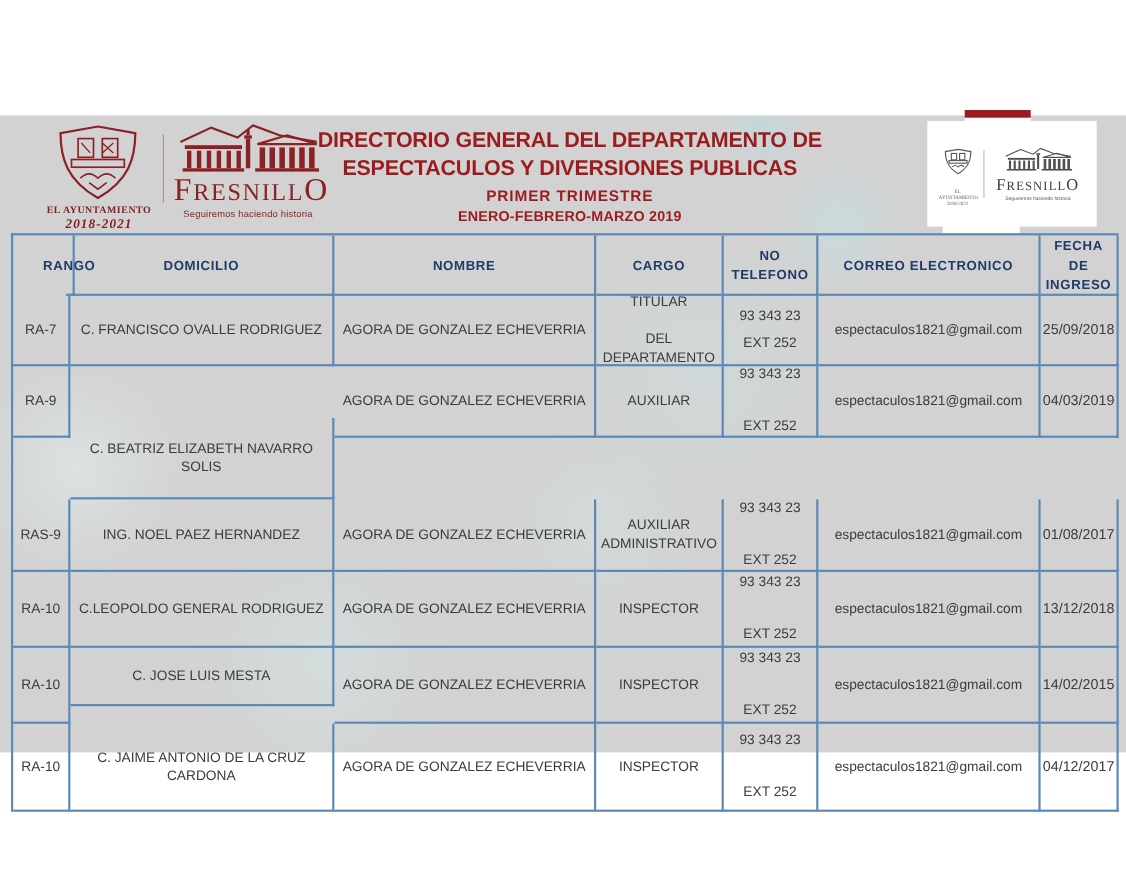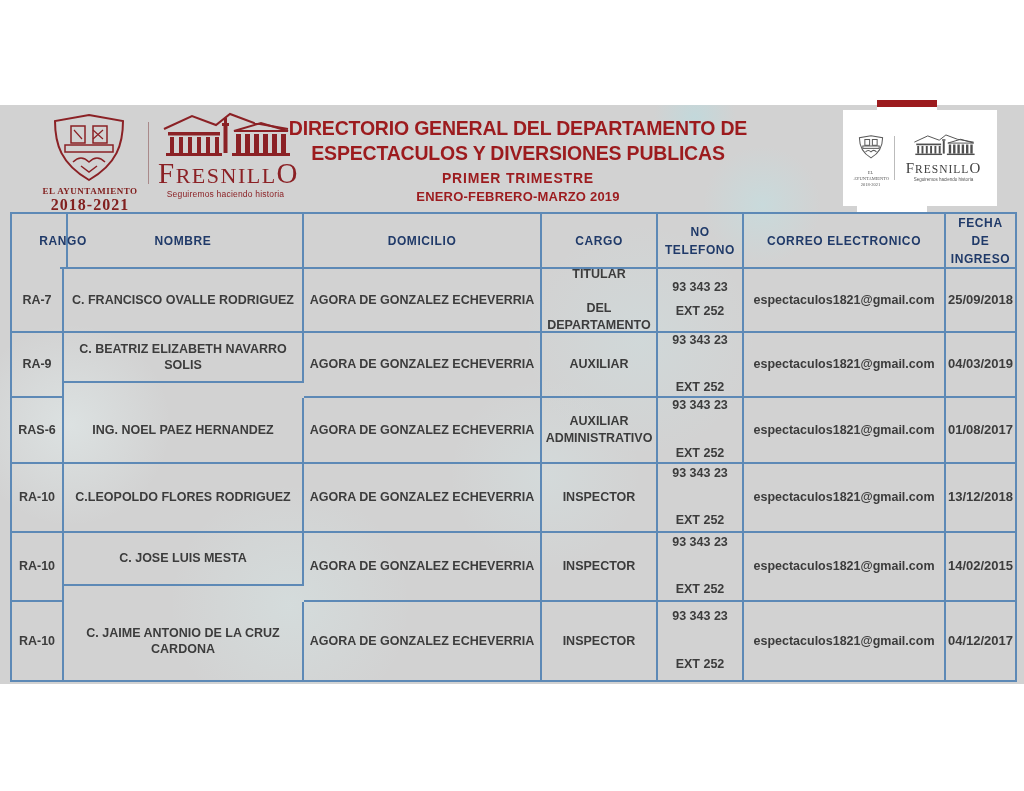--- a/index.html
+++ b/index.html
@@ -13,21 +13,21 @@
           radial-gradient(circle 115px at 640px 235px, rgba(205,230,232,.30), rgba(205,230,232,0) 116px),
           radial-gradient(circle 100px at 70px 320px, rgba(228,238,238,.55), rgba(228,238,238,0) 101px),
           radial-gradient(circle 120px at 290px 500px, rgba(216,234,234,.40), rgba(216,234,234,0) 121px),
           radial-gradient(circle 95px at 545px 370px, rgba(214,232,233,.35), rgba(214,232,233,0) 96px),
           #d2d2d2;}
   
   .crest-left{position:absolute;left:45px;top:112px;width:88px;height:72px;}
   .ayto-small{position:absolute;left:20px;top:186px;width:140px;text-align:center;
               font-family:"Liberation Serif",serif;font-weight:bold;color:#82201f;}
   .ayto-small .l1{font-size:9px;letter-spacing:.5px;}
-  .ayto-small .l2{font-size:16px;letter-spacing:1px;}
+  .ayto-small .l2{font-size:12px;letter-spacing:1px;font-style:italic;}
   .logo-divider{position:absolute;left:148px;top:122px;width:1px;height:62px;background:#a9898a;}
   .fres-logo{position:absolute;left:158px;top:112px;width:135px;text-align:center;color:#8b2125;}
   .fres-logo svg{display:block;margin:0 auto;}
   .fres-word{font-family:"Liberation Serif",serif;color:#8b2125;line-height:1;margin-top:1px;
              letter-spacing:1.5px;white-space:nowrap;}
   .fres-word .big{font-size:29px;}
   .fres-word .mid{font-size:22px;}
   .fres-tag{font-size:8.5px;color:#8b2125;margin-top:1px;letter-spacing:.2px;}
   
   .titles{position:absolute;left:283px;top:116px;width:470px;text-align:center;color:#9c1b1e;}
@@ -50,21 +50,21 @@
   .mini-word .mid{font-size:11.5px;}
   .mini-tag{font-size:4.5px;color:#555;margin-top:1px;}
   
   .dir-table{position:absolute;left:10px;top:212px;display:grid;
              border-left:2px solid #5d89b6;border-top:2px solid #5d89b6;
              background:transparent;}
   .cell{border-right:2px solid #5d89b6;border-bottom:2px solid #5d89b6;
         display:flex;flex-direction:column;align-items:center;justify-content:center;
         text-align:center;box-sizing:border-box;padding:2px 3px;white-space:pre-line;}
   .th{font-weight:bold;font-size:12px;color:#203a69;letter-spacing:.6px;line-height:1.5;}
-  .td{font-size:12.5px;color:#3c3c3c;line-height:1.3;font-weight:bold;}
+  .td{font-size:12.5px;color:#3c3c3c;line-height:1.3;}
   .col-telefono{line-height:1.9;}
   .col-cargo{line-height:1.35;}
   .col-fecha{font-size:13px;}
   .col-correo{font-size:12.5px;}
 </style>
 </head>
 <body>
 
 <div class="page">
   <div class="band"></div>
@@ -165,61 +165,61 @@
         </g>
         <rect x="72" y="41" width="58" height="3" fill="#4f4f4f"></rect>
       </svg>
       <div class="mini-word"><span class="big">F</span><span class="mid">RESNILL</span><span class="big">O</span></div>
       <div class="mini-tag">Seguiremos haciendo historia</div>
     </div>
   </div>
 
   <div class="dir-table" style="grid-template-columns: 52px 240px 238px 116px 86px 202px 71px;">
       <div class="cell th" style="height: 55px; margin-left: 48px;">RANGO</div>
+      <div class="cell th" style="height: 55px;">DOMICILIO</div>
       <div class="cell th" style="height: 55px;">NOMBRE</div>
-      <div class="cell th" style="height: 55px;">DOMICILIO</div>
       <div class="cell th" style="height: 55px;">CARGO</div>
       <div class="cell th" style="height: 55px;">NO
 TELEFONO</div>
       <div class="cell th" style="height: 55px;">CORREO  ELECTRONICO</div>
       <div class="cell th" style="height: 55px;">FECHA
 DE
 INGRESO</div>
       <div class="cell td col-rango" style="height: 64px;">RA-7</div>
       <div class="cell td col-nombre" style="height: 64px;">C. FRANCISCO OVALLE RODRIGUEZ</div>
       <div class="cell td col-domicilio" style="height: 64px;">AGORA DE GONZALEZ ECHEVERRIA</div>
       <div class="cell td col-cargo" style="height: 64px;">TITULAR
 
 DEL
 DEPARTAMENTO</div>
       <div class="cell td col-telefono" style="height: 64px;">93 343 23
 EXT 252</div>
       <div class="cell td col-correo" style="height: 64px;">espectaculos1821@gmail.com</div>
       <div class="cell td col-fecha" style="height: 64px;">25/09/2018</div>
       <div class="cell td col-rango" style="height: 65px;">RA-9</div>
-      <div class="cell td col-nombre" style="height: 50px;">C. BEATRIZ ELIZABETH NAVARRO SOLIS</div>
+      <div class="cell td col-nombre" style="height: 74px; margin-top: 47px;">C. BEATRIZ ELIZABETH NAVARRO SOLIS</div>
       <div class="cell td col-domicilio" style="height: 65px;">AGORA DE GONZALEZ ECHEVERRIA</div>
       <div class="cell td col-cargo" style="height: 65px;">AUXILIAR</div>
       <div class="cell td col-telefono" style="height: 65px;">93 343 23
 
 EXT 252</div>
       <div class="cell td col-correo" style="height: 65px;">espectaculos1821@gmail.com</div>
       <div class="cell td col-fecha" style="height: 65px;">04/03/2019</div>
-      <div class="cell td col-rango" style="height: 66px;">RAS-6</div>
+      <div class="cell td col-rango" style="height: 66px;">RAS-9</div>
       <div class="cell td col-nombre" style="height: 66px;">ING. NOEL PAEZ HERNANDEZ</div>
       <div class="cell td col-domicilio" style="height: 66px;">AGORA DE GONZALEZ ECHEVERRIA</div>
       <div class="cell td col-cargo" style="height: 66px;">AUXILIAR
 ADMINISTRATIVO</div>
       <div class="cell td col-telefono" style="height: 66px;">93 343 23
 
 EXT 252</div>
       <div class="cell td col-correo" style="height: 66px;">espectaculos1821@gmail.com</div>
       <div class="cell td col-fecha" style="height: 66px;">01/08/2017</div>
       <div class="cell td col-rango" style="height: 69px;">RA-10</div>
-      <div class="cell td col-nombre" style="height: 69px;">C.LEOPOLDO FLORES RODRIGUEZ</div>
+      <div class="cell td col-nombre" style="height: 69px;">C.LEOPOLDO GENERAL RODRIGUEZ</div>
       <div class="cell td col-domicilio" style="height: 69px;">AGORA DE GONZALEZ ECHEVERRIA</div>
       <div class="cell td col-cargo" style="height: 69px;">INSPECTOR</div>
       <div class="cell td col-telefono" style="height: 69px;">93 343 23
 
 EXT 252</div>
       <div class="cell td col-correo" style="height: 69px;">espectaculos1821@gmail.com</div>
       <div class="cell td col-fecha" style="height: 69px; text-align: right;">13/12/2018</div>
       <div class="cell td col-rango" style="height: 69px;">RA-10</div>
       <div class="cell td col-nombre" style="height: 53px;">C. JOSE LUIS MESTA</div>
       <div class="cell td col-domicilio" style="height: 69px;">AGORA DE GONZALEZ ECHEVERRIA</div>

